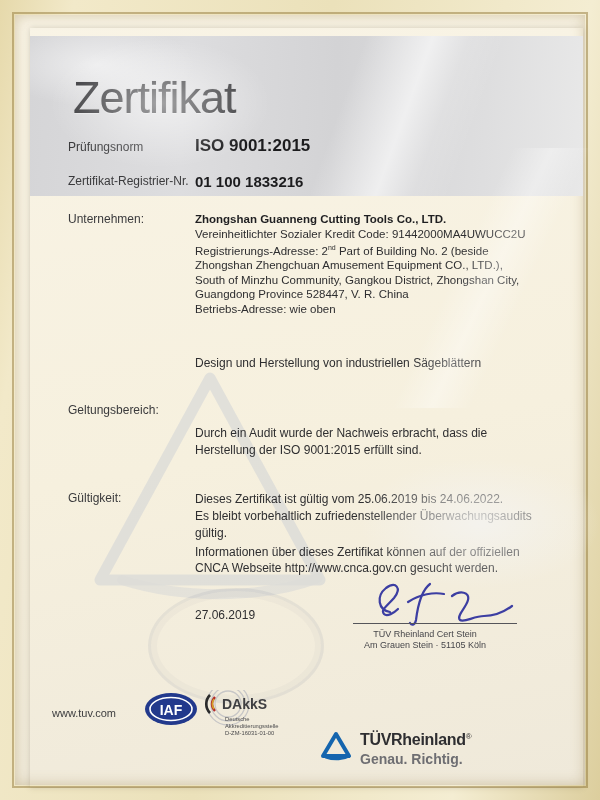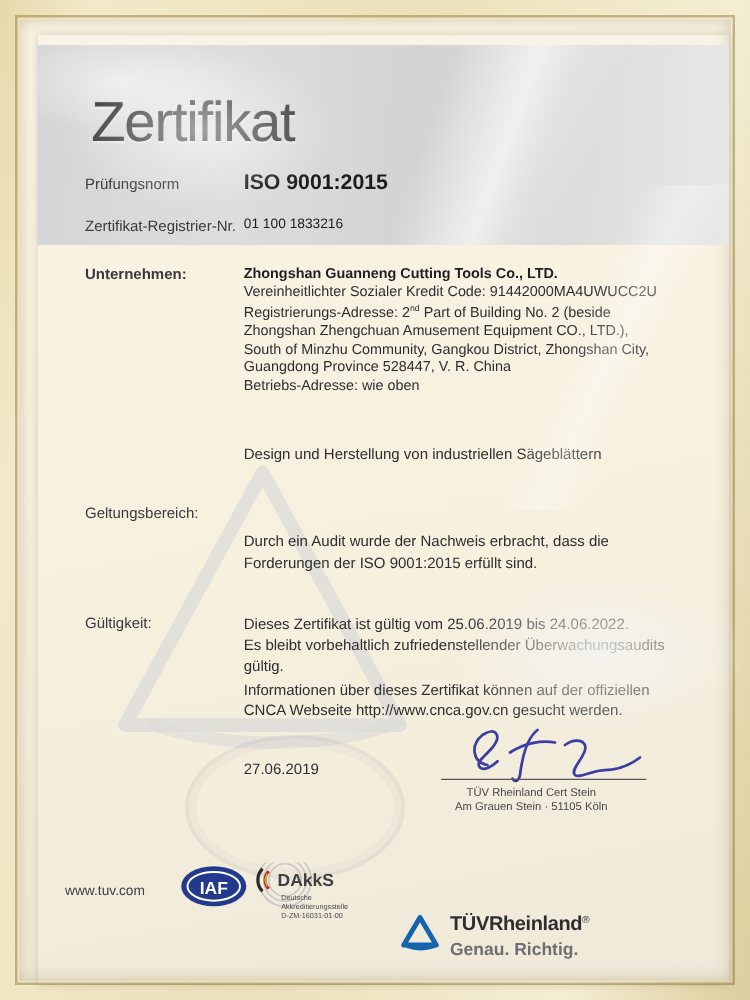--- a/index.html
+++ b/index.html
@@ -21,21 +21,21 @@
   .band .glare{position:absolute;inset:0;
     background:linear-gradient(110deg,transparent 55%,rgba(255,255,255,.6) 66%,rgba(255,255,255,.15) 72%,transparent 78%);}
   .band .glare2{position:absolute;inset:0;
     background:radial-gradient(140px 60px at 12% 18%,rgba(255,255,255,.55),transparent 70%);}
   .title{position:absolute;left:43px;top:44px;font-size:45px;letter-spacing:-1px;
     color:#343437;text-shadow:0 1px 1px rgba(255,255,255,.5), 0 0 1px rgba(0,0,0,.25);}
   .label{position:absolute;font-size:12px;color:#3a3a3c;}
   .value{position:absolute;font-size:12px;color:#2c2c2e;}
   .vbold{font-weight:bold;color:#1f1f21;}
   .norm-value{font-size:17px;font-weight:bold;color:#1c1c1e;}
-  .reg-value{font-size:11px;font-weight:normal;color:#1c1c1e;}
+  .reg-value{font-size:15px;font-weight:bold;color:#1c1c1e;}
   .block{position:absolute;font-size:11.5px;line-height:14.5px;color:#2e2e30;width:370px;}
   .para{position:absolute;font-size:12px;color:#2e2e30;width:366px;}
   sup{font-size:7px;}
   
   .wm{position:absolute;left:52px;top:336px;opacity:.6;pointer-events:none;}
   .seal{position:absolute;left:118px;top:560px;width:170px;height:110px;border-radius:50%;
     border:3px solid rgba(120,132,160,.12);
     box-shadow:inset 0 0 0 6px rgba(130,140,165,.05);pointer-events:none;}
   
   .sig-line{position:absolute;left:323px;top:595px;width:164px;border-top:1.5px solid #55555a;}
@@ -79,37 +79,37 @@
     </div>
 
     <div class="title">Zertifikat</div>
 
     <div class="label" style="left:38px;top:112px;">Prüfungsnorm</div>
     <div class="value norm-value" style="left:165px;top:108px;">ISO 9001:2015</div>
 
     <div class="label" style="left:38px;top:146px;">Zertifikat-Registrier-Nr.</div>
     <div class="value reg-value" style="left:165px;top:145px;">01 100 1833216</div>
 
-    <div class="label" style="left:38px;top:184px;font-weight:bold;">Unternehmen:</div>
+    <div class="label" style="left:38px;top:184px;">Unternehmen:</div>
     <div class="block" style="left:165px;top:184px;">
       <div class="vbold">Zhongshan Guanneng Cutting Tools Co., LTD.</div>
       <div>Vereinheitlichter Sozialer Kredit Code: 91442000MA4UWUCC2U</div>
       <div><span>Registrierungs-Adresse: 2</span><sup>nd</sup><span> Part of Building No. 2 (beside</span></div>
       <div>Zhongshan Zhengchuan Amusement Equipment CO., LTD.),</div>
       <div>South of Minzhu Community, Gangkou District, Zhongshan City,</div>
       <div>Guangdong Province 528447, V. R. China</div>
       <div>Betriebs-Adresse: wie oben</div>
     </div>
 
     <div class="label" style="left:38px;top:328px;margin-top:47px;">Geltungsbereich:</div>
     <div class="para" style="left:165px;top:328px;">Design und Herstellung von industriellen Sägeblättern</div>
 
     <div class="para" style="left:165px;top:397px;line-height:16.5px;">
       <div>Durch ein Audit wurde der Nachweis erbracht, dass die</div>
-      <div>Forderungen der ISO 9001:2015 erfüllt sind.</div>
+      <div>Herstellung der ISO 9001:2015 erfüllt sind.</div>
     </div>
 
     <div class="label" style="left:38px;top:463px;">Gültigkeit:</div>
     <div class="para" style="left:165px;top:463px;line-height:17px;">
       <div>Dieses Zertifikat ist gültig vom 25.06.2019 bis 24.06.2022.</div>
       <div>Es bleibt vorbehaltlich zufriedenstellender Überwachungsaudits</div>
       <div>gültig.</div>
     </div>
 
     <div class="para" style="left:165px;top:517px;line-height:15.5px;">

